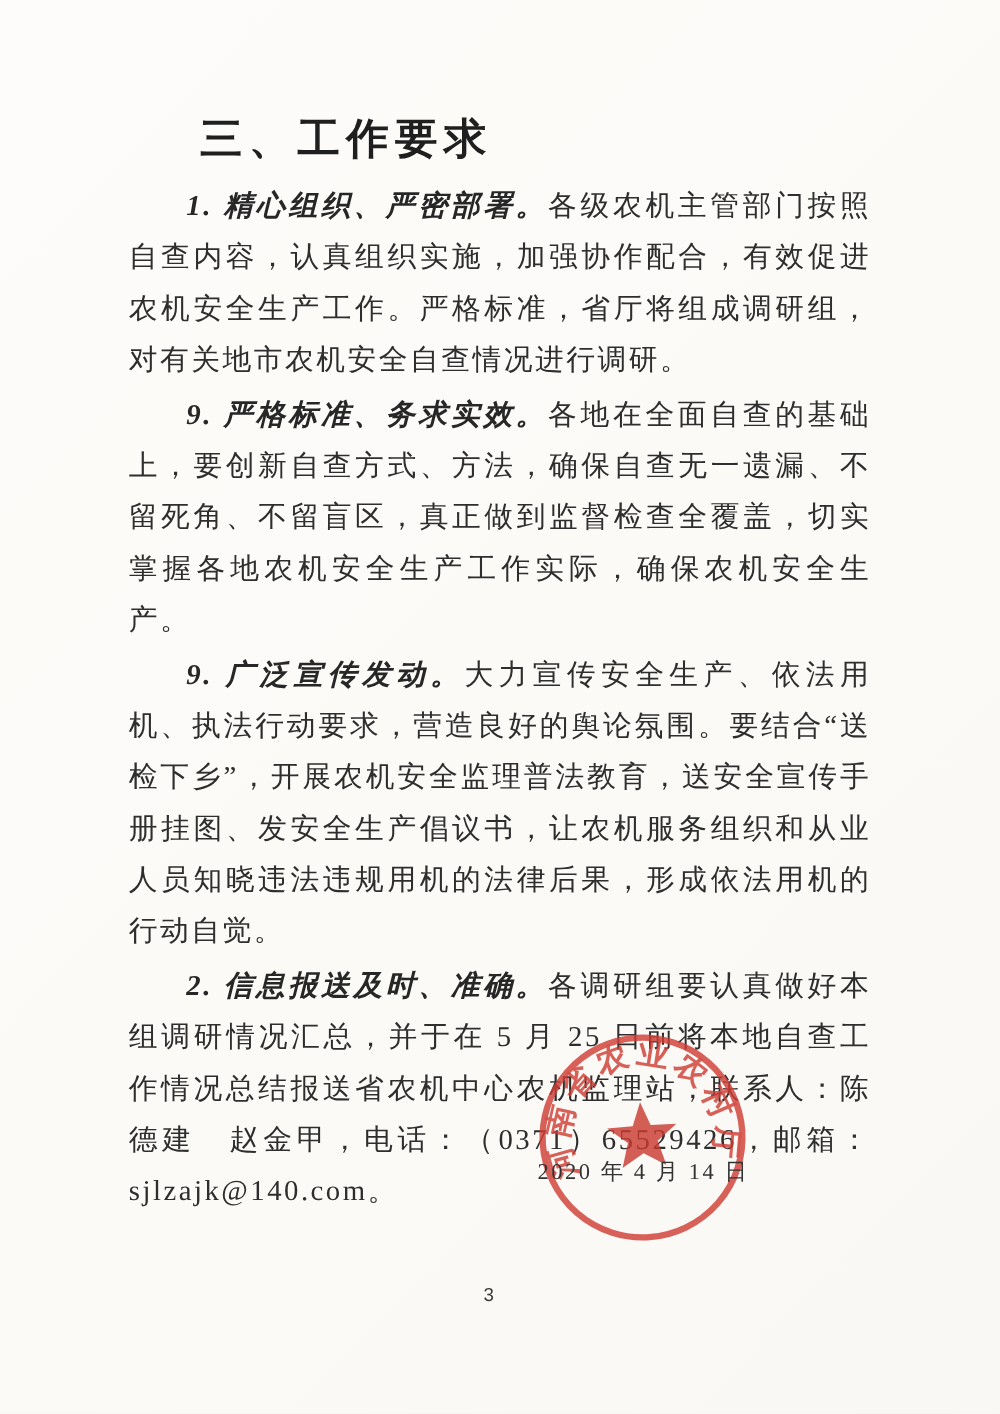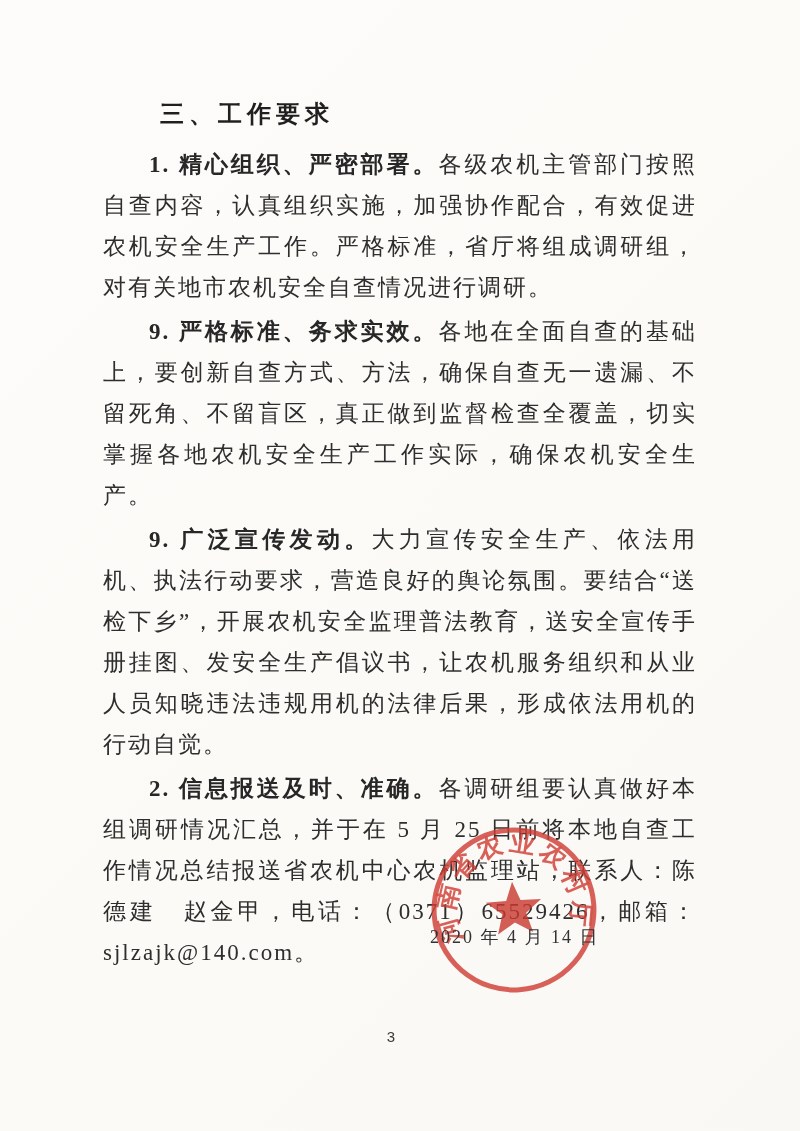--- a/index.html
+++ b/index.html
@@ -20,40 +20,41 @@
     overflow: hidden;
   }
   .content {
     position: absolute;
     left: 103px;
     top: 96px;
     width: 594px;
     color: #2d2d2d;
   }
   .heading {
-    font-family: Liberation Serif, serif;
+    font-family: Liberation Mono, monospace;
     font-weight: 700;
-    font-size: 24px;
+    font-size: 34px;
     letter-spacing: 5px;
     color: #1f1f1f;
     margin: 0 0 12px 57px;
     line-height: 36px;
   }
   .para {
     font-size: 23px;
     line-height: 41px;
     letter-spacing: 2px;
     text-align: justify;
     text-indent: 2em;
     margin: 0 0 3px 0;
     color: #2e2e2e;
   }
   .para .lead {
     font-weight: 700;
     color: #272727;
+    font-style: italic;
   }
   .seal {
     position: absolute;
     left: 428px;
     top: 820px;
     width: 172px;
     height: 180px;
     opacity: 0.88;
     transform: rotate(-4deg);
     z-index: 1;

